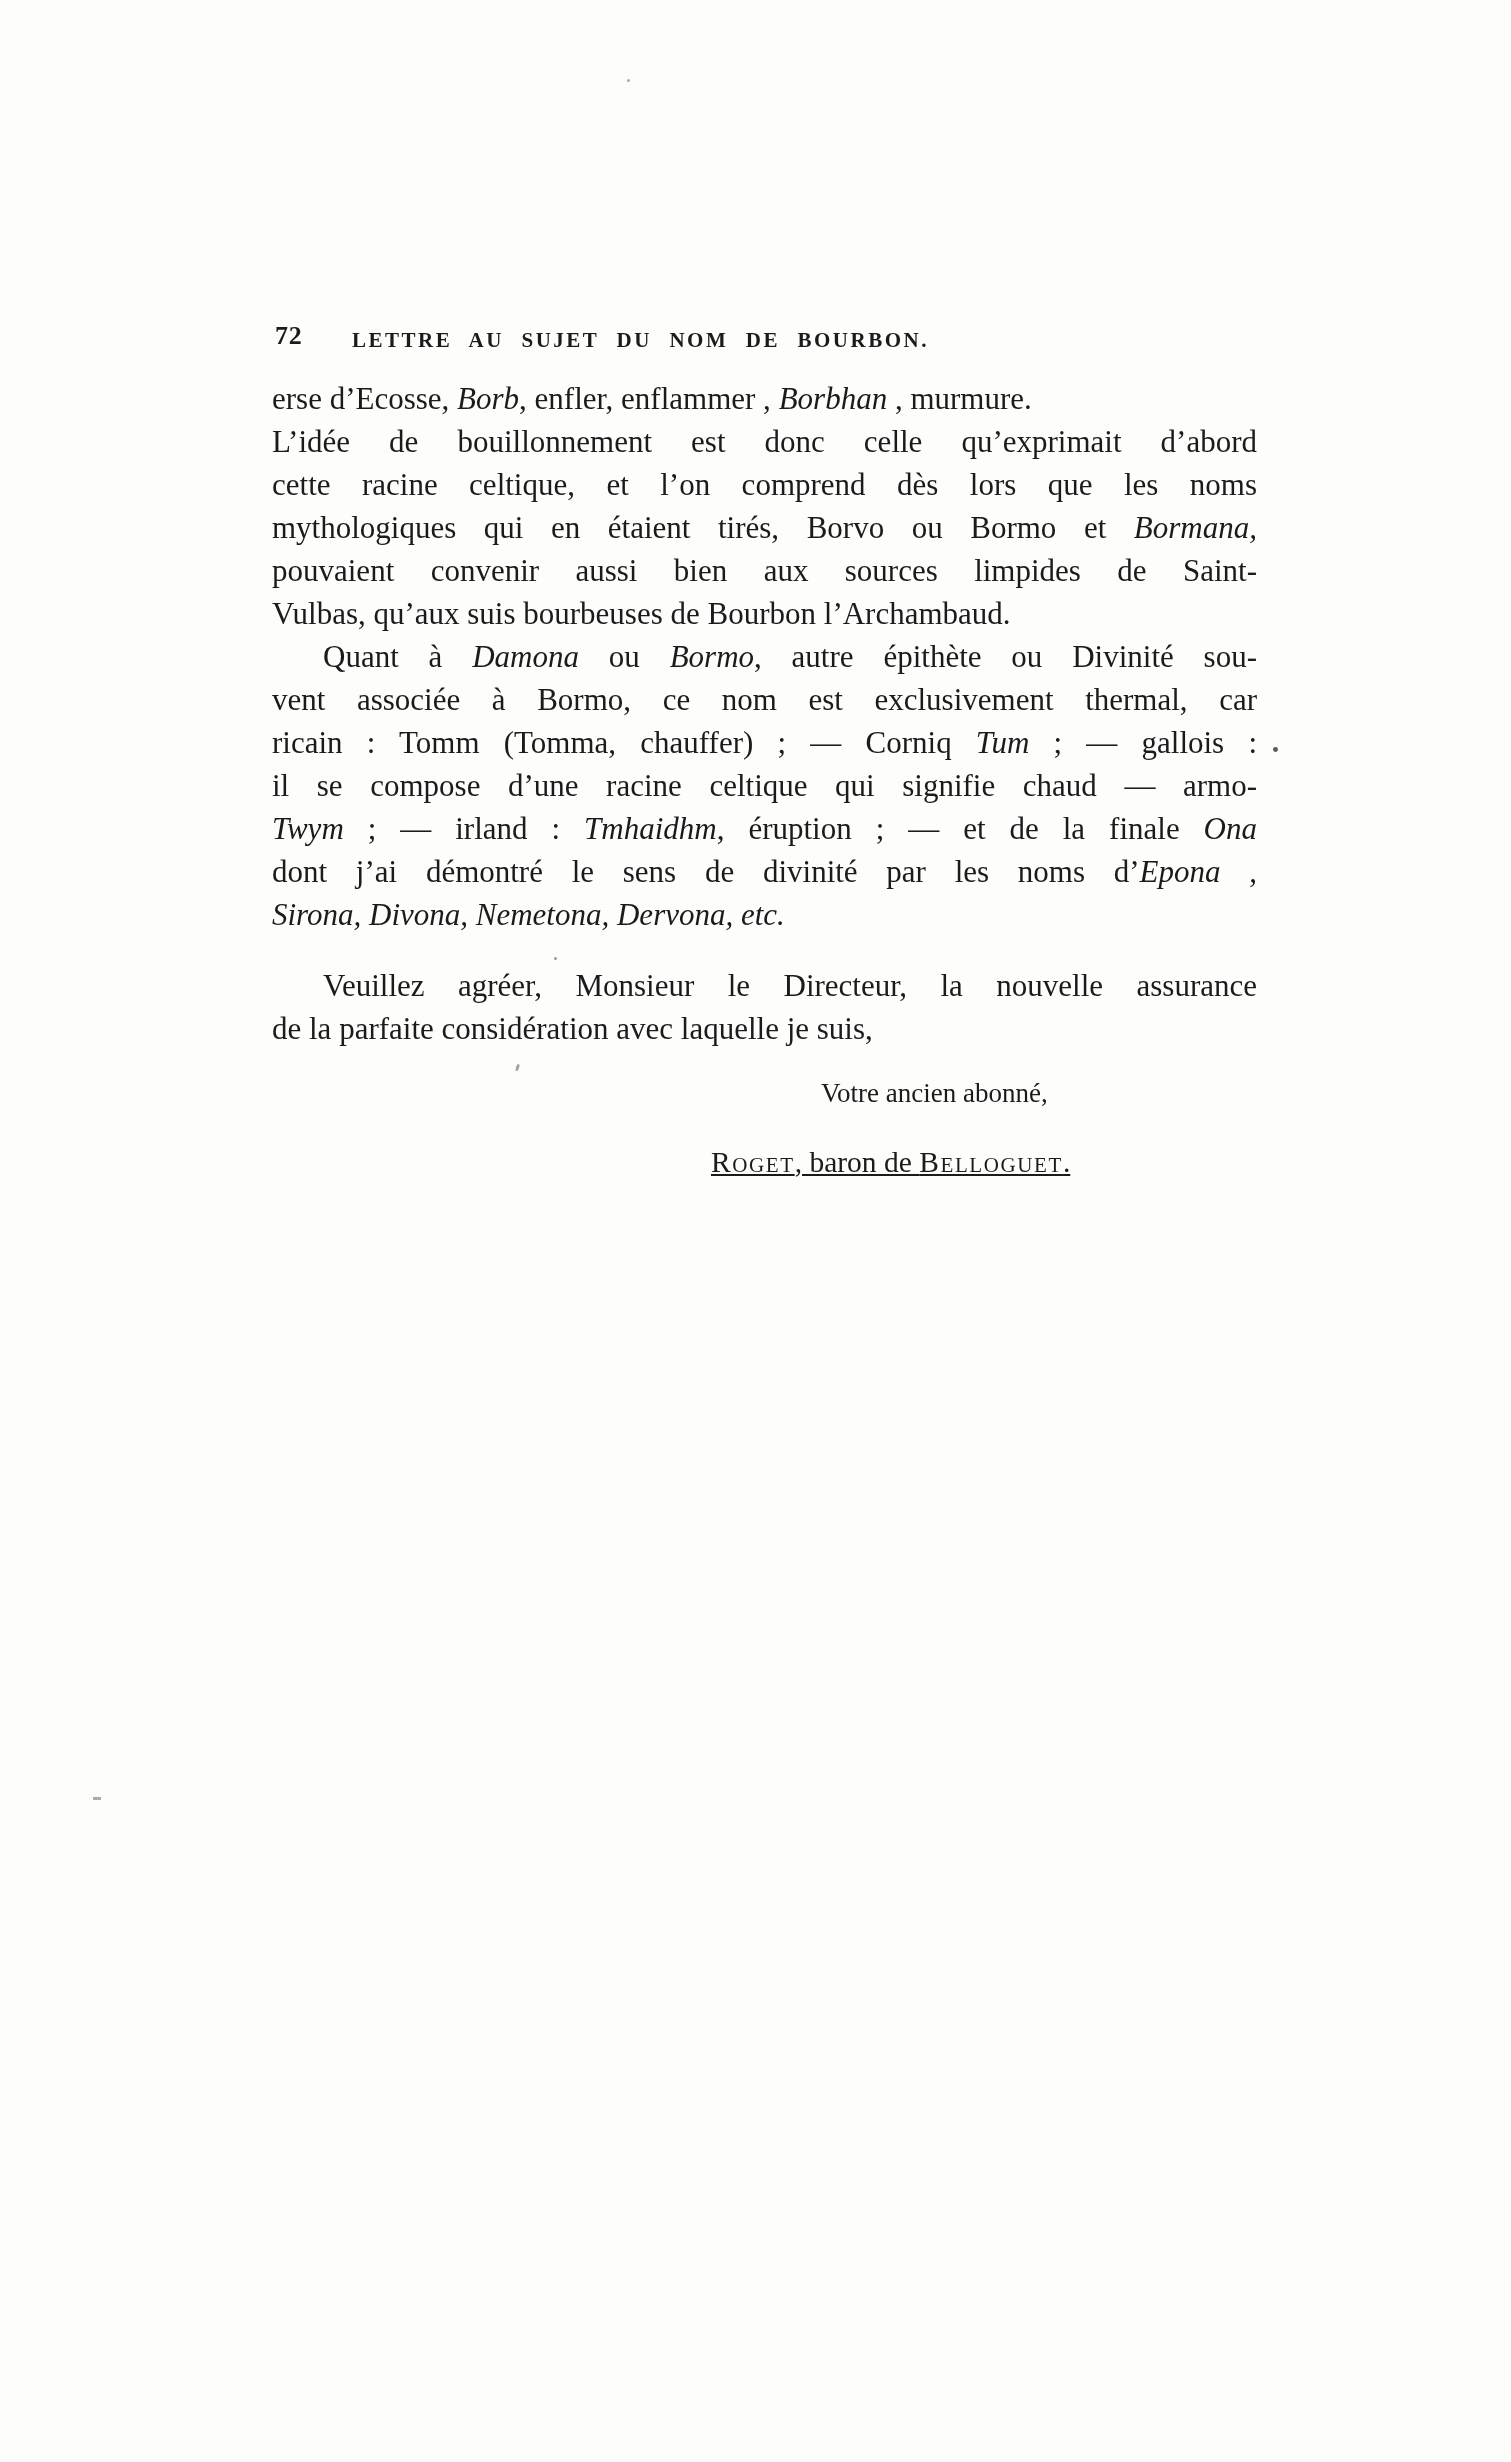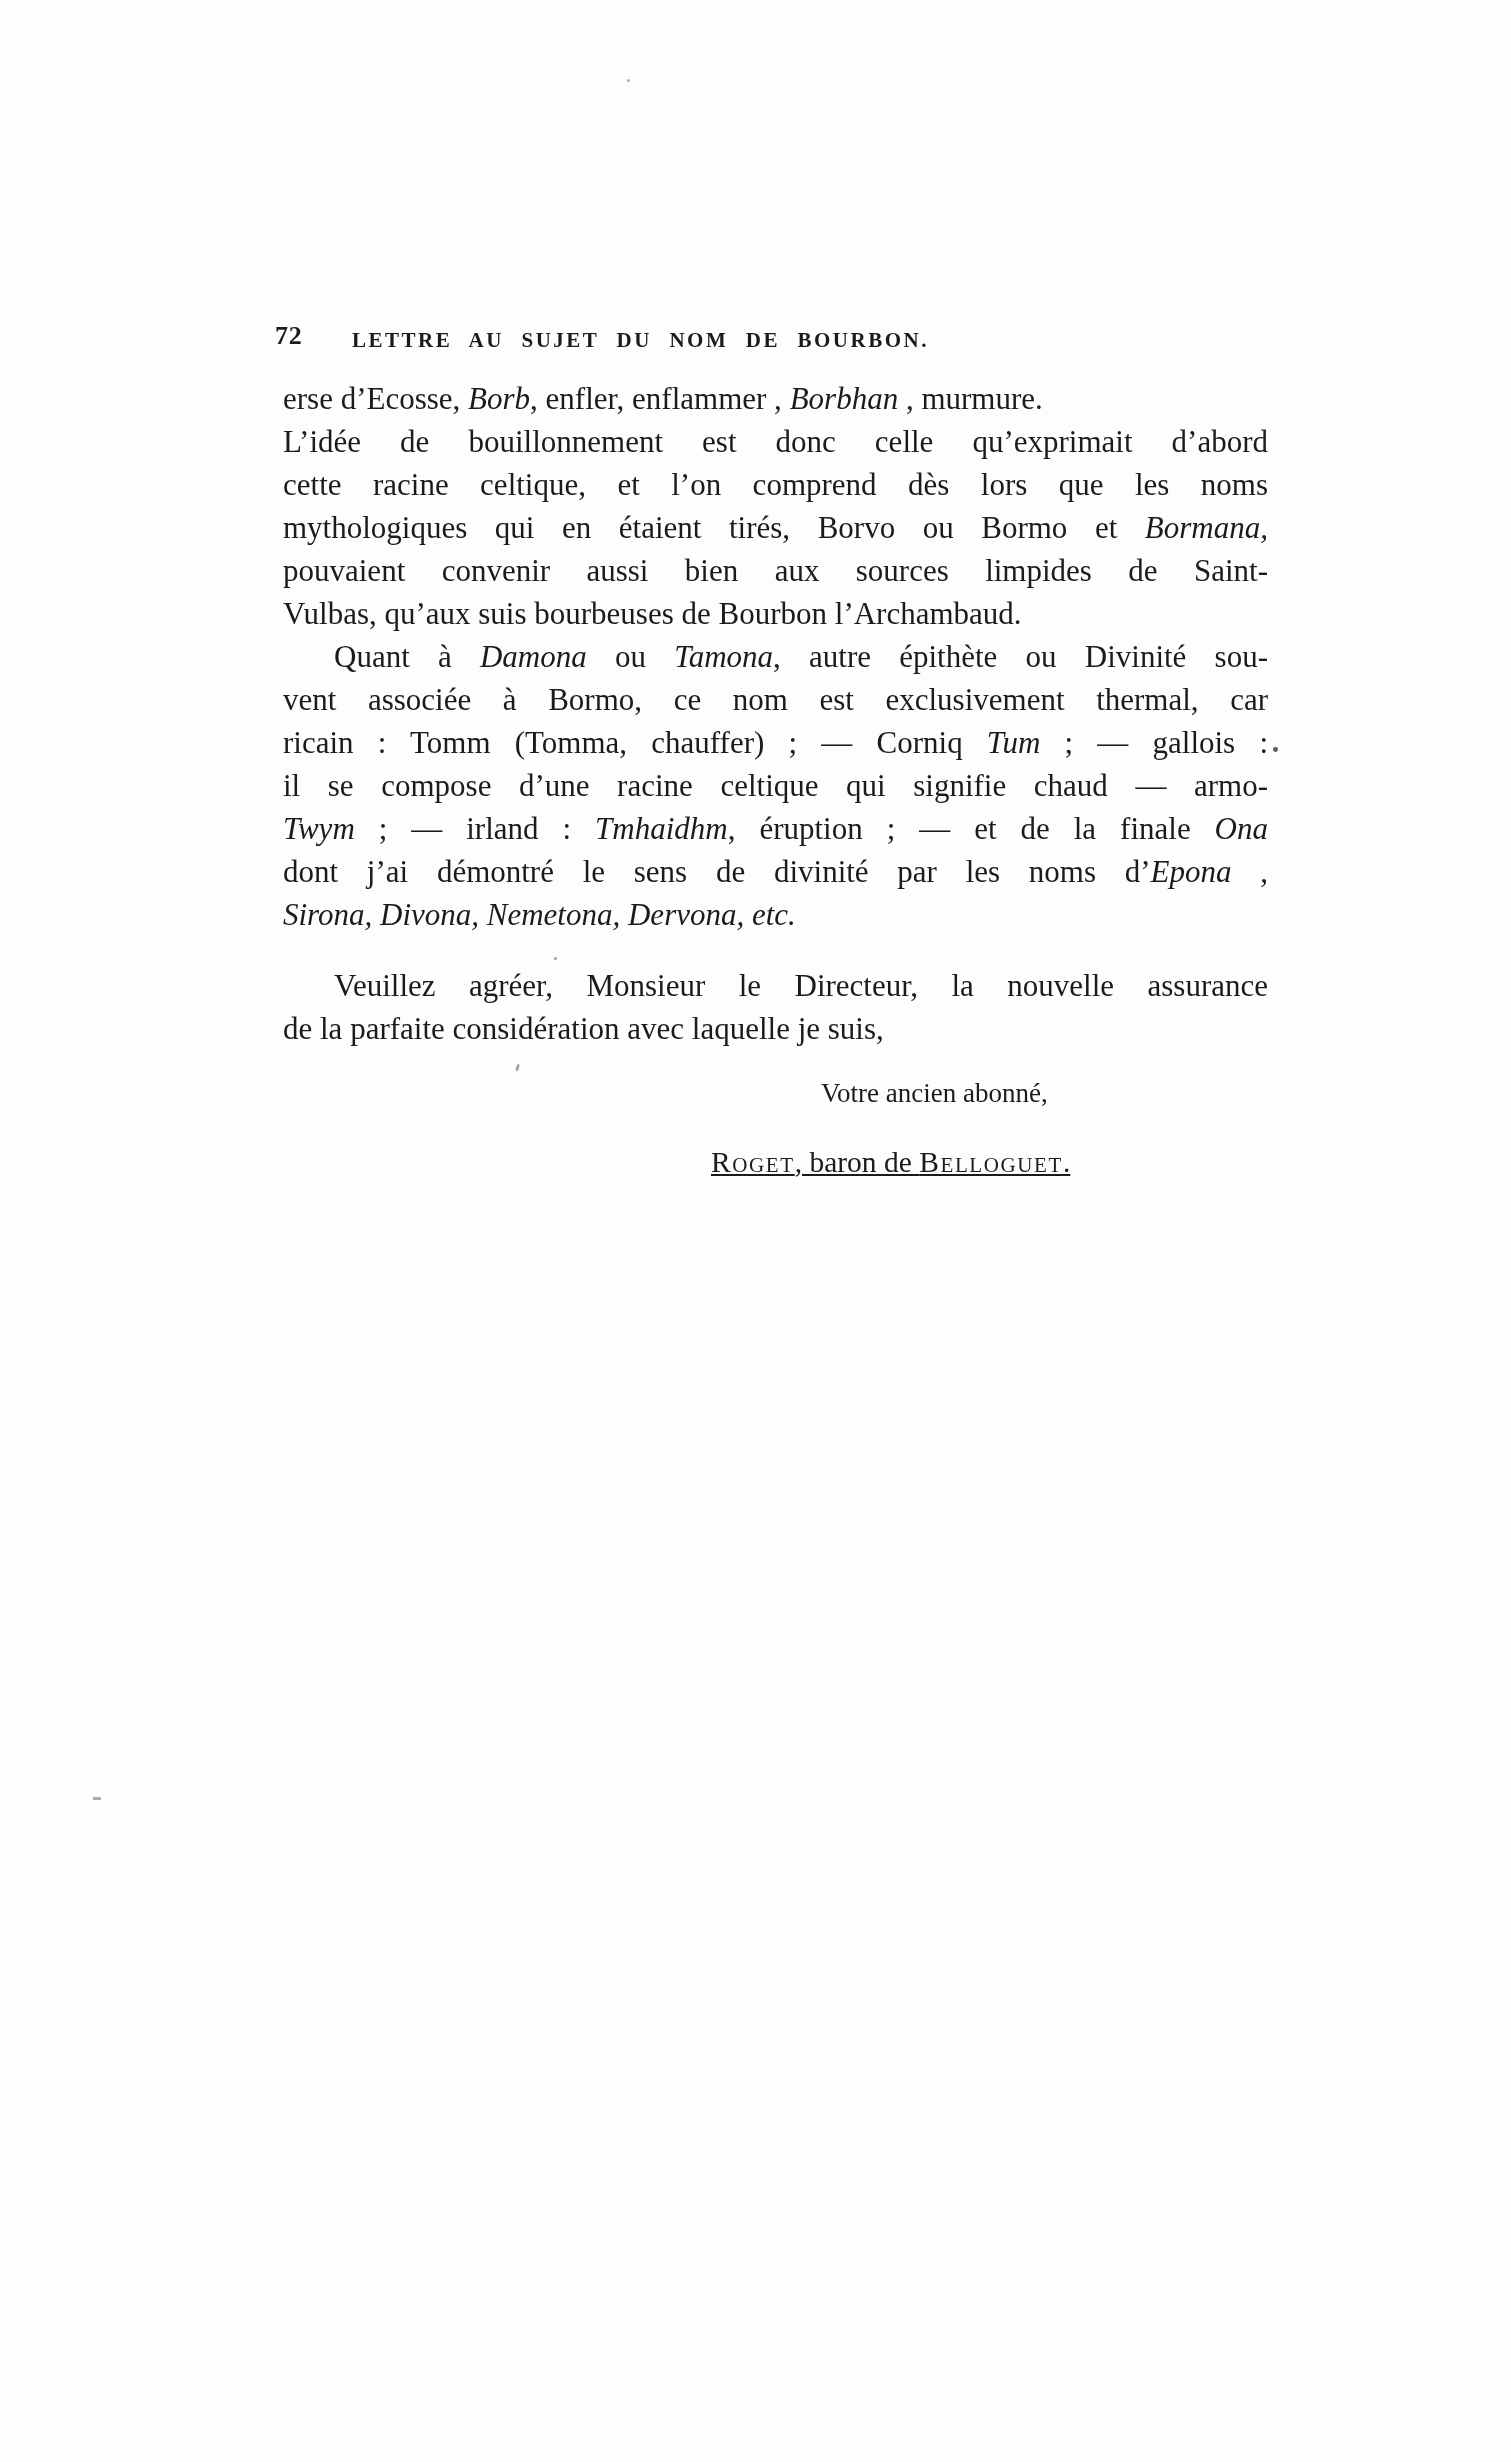--- a/index.html
+++ b/index.html
@@ -36,21 +36,20 @@
     word-spacing: 9.8px;
     white-space: nowrap;
   }
   .text-block {
     position: absolute;
     left: 272px;
     top: 377px;
     width: 985px;
     font-size: 31px;
     line-height: 43px;
-    margin-left: 11px;
   }
   .line {
     white-space: normal;
     text-align: left;
   }
   .line.just {
     text-align: justify;
     text-align-last: justify;
   }
   .line.ind {
@@ -99,21 +98,21 @@
 
   <span class="running-head">LETTRE AU SUJET DU NOM DE BOURBON.</span>
 
   <div class="text-block">
       <div class="line"><span>erse d’Ecosse, </span><em>Borb</em><span>, enfler, enflammer , </span><em>Borbhan</em><span> , murmure.</span></div>
       <div class="line just"><span>L’idée de bouillonnement est donc celle qu’exprimait d’abord</span></div>
       <div class="line just"><span>cette racine celtique, et l’on comprend dès lors que les noms</span></div>
       <div class="line just"><span>mythologiques qui en étaient tirés, Borvo ou Bormo et </span><em>Bormana,</em></div>
       <div class="line just"><span>pouvaient convenir aussi bien aux sources limpides de Saint-</span></div>
       <div class="line"><span>Vulbas, qu’aux suis bourbeuses de Bourbon l’Archambaud.</span></div>
-      <div class="line just ind"><span>Quant à </span><em>Damona</em><span> ou </span><em>Tamona</em><span>, autre épithète ou Divinité sou-</span></div>
+      <div class="line just ind"><span>Quant à </span><em>Damona</em><span> ou </span><em>Bormo</em><span>, autre épithète ou Divinité sou-</span></div>
       <div class="line just"><span>vent associée à Bormo, ce nom est exclusivement thermal, car</span></div>
       <div class="line just"><span>ricain : Tomm (Tomma, chauffer) ; — Corniq </span><em>Tum</em><span> ; — gallois :</span></div>
       <div class="line just"><span>il se compose d’une racine celtique qui signifie chaud — armo-</span></div>
       <div class="line just"><em>Twym</em><span> ; — irland : </span><em>Tmhaidhm</em><span>, éruption ; — et de la finale </span><em>Ona</em></div>
       <div class="line just"><span>dont j’ai démontré le sens de divinité par les noms d’</span><em>Epona</em><span> ,</span></div>
       <div class="line"><em>Sirona, Divona, Nemetona, Dervona, etc.</em></div>
       <div class="line just ind gap"><span>Veuillez agréer, Monsieur le Directeur, la nouvelle assurance</span></div>
       <div class="line"><span>de la parfaite considération avec laquelle je suis,</span></div>
     </div>
 

